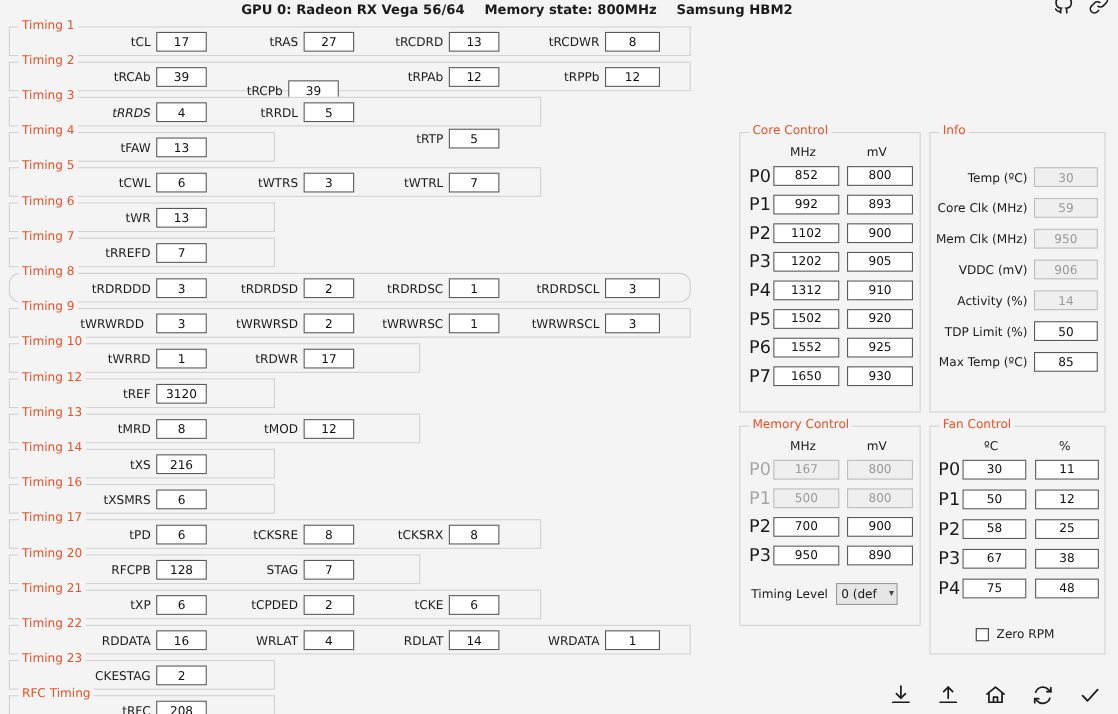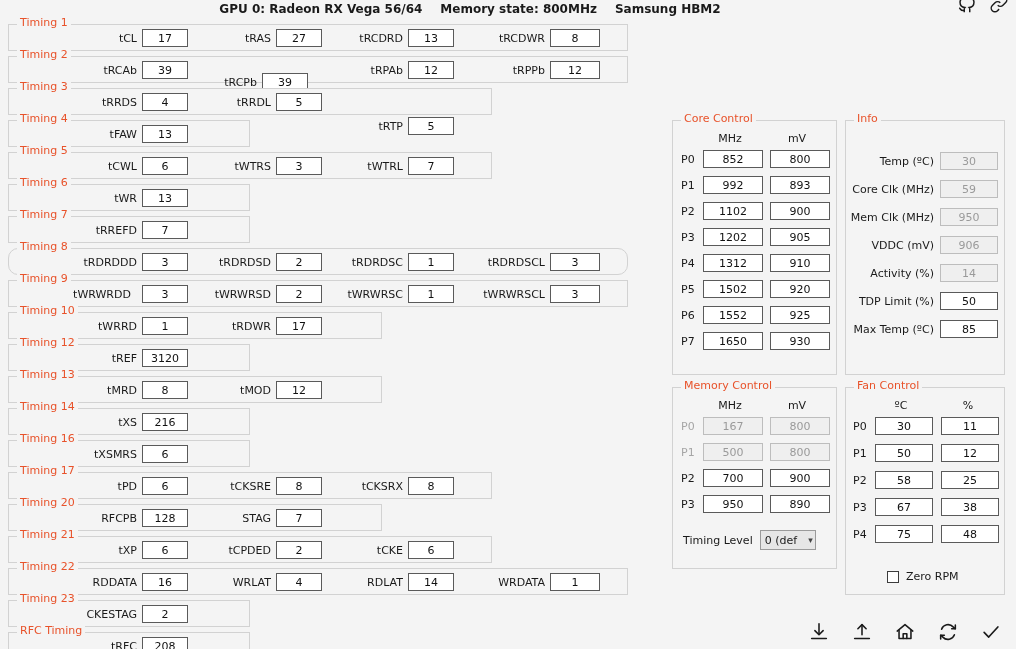--- a/index.html
+++ b/index.html
@@ -74,21 +74,21 @@
 
   
   .panel-head {
     position: absolute;
     font-size: 11px;
     text-align: center;
     color: #1a1a1a;
   }
   .prow { position: absolute; display: flex; align-items: center; }
   .prow .pname {
-    width: 22px; font-size: 11px; color: #1a1a1a;
+    width: 22px; font-size: 16px; color: #1a1a1a;
   }
   .prow .pname.dim { color: #a6a6a6; }
 
   .info-row { position: absolute; display: flex; align-items: center; justify-content: flex-end; }
   .info-row .ilbl { font-size: 11px; padding-right: 6px; white-space: nowrap; text-align: right; }
 
   .combo {
     height: 20px; width: 56px;
     border: 1px solid #9a9a9a;
     background: #e6e6e6;
@@ -179,21 +179,21 @@
           <input class="txt" type="text" value="12" style="width: 46px;">
         </div>
         <div class="field" style="position: absolute; left: 452px; top: 4px; height: 18px;">
           <span class="lbl" style="width: 84px;">tRPPb</span>
           <input class="txt" type="text" value="12" style="width: 50px;">
         </div>
       </div>
       <div class="groupbox" style="left: 8px; top: 88px; width: 484px; height: 27px;">
         <span class="legend">Timing 3</span>
         <div class="field" style="position: absolute; left: 58px; top: 4px; height: 18px;">
-          <span class="lbl" style="width: 70px;">tRRDS</span>
+          <span class="lbl" style="width: 70px; font-style: italic;">tRRDS</span>
           <input class="txt" type="text" value="4" style="width: 46px;">
         </div>
         <div class="field" style="position: absolute; left: 190px; top: 4px; height: 18px;">
           <span class="lbl" style="width: 72px;">tRRDL</span>
           <input class="txt" type="text" value="5" style="width: 46px;">
         </div>
         <div class="field" style="position: absolute; left: 322px; top: 4px; height: 18px; margin-top: 24px;">
           <span class="lbl" style="width: 72px;">tRTP</span>
           <input class="txt" type="text" value="5" style="width: 46px;">
         </div>

